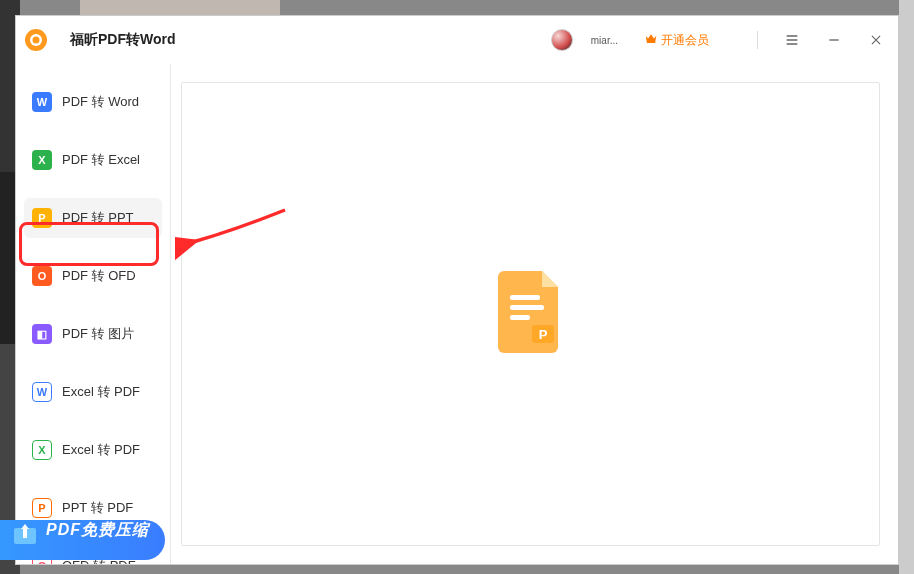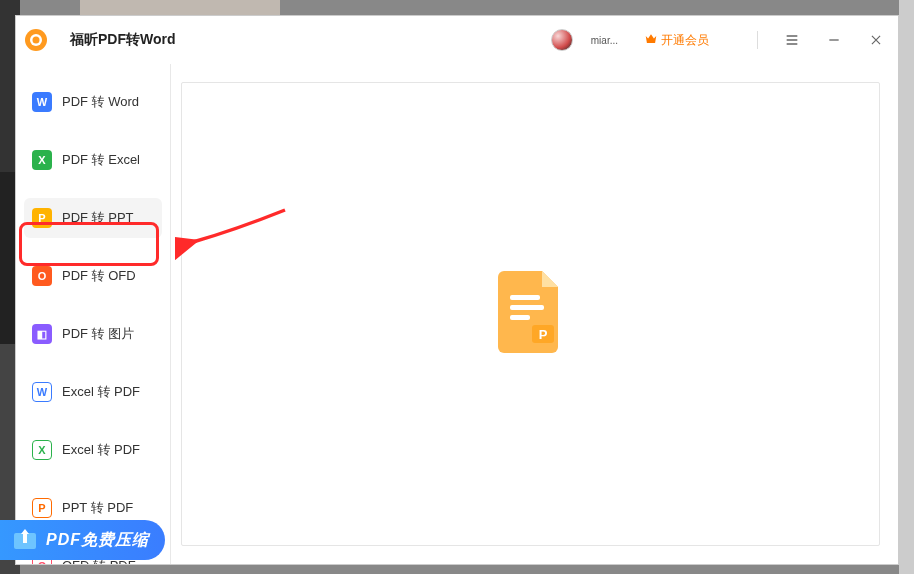--- a/index.html
+++ b/index.html
@@ -148,21 +148,20 @@
     font-size: 14px;
     color: #888;
   }
   .promo-badge {
     position: absolute;
     left: 0;
     bottom: 14px;
     width: 165px;
     height: 40px;
     display: flex;
-    align-items: center;
     background: linear-gradient(90deg, #3598ff, #3a7dff);
     border-radius: 0 20px 20px 0;
     color: #fff;
     font-weight: 700;
     font-size: 16px;
     padding-left: 10px;
     gap: 6px;
     font-style: italic;
     letter-spacing: 1px;
     z-index: 20;

